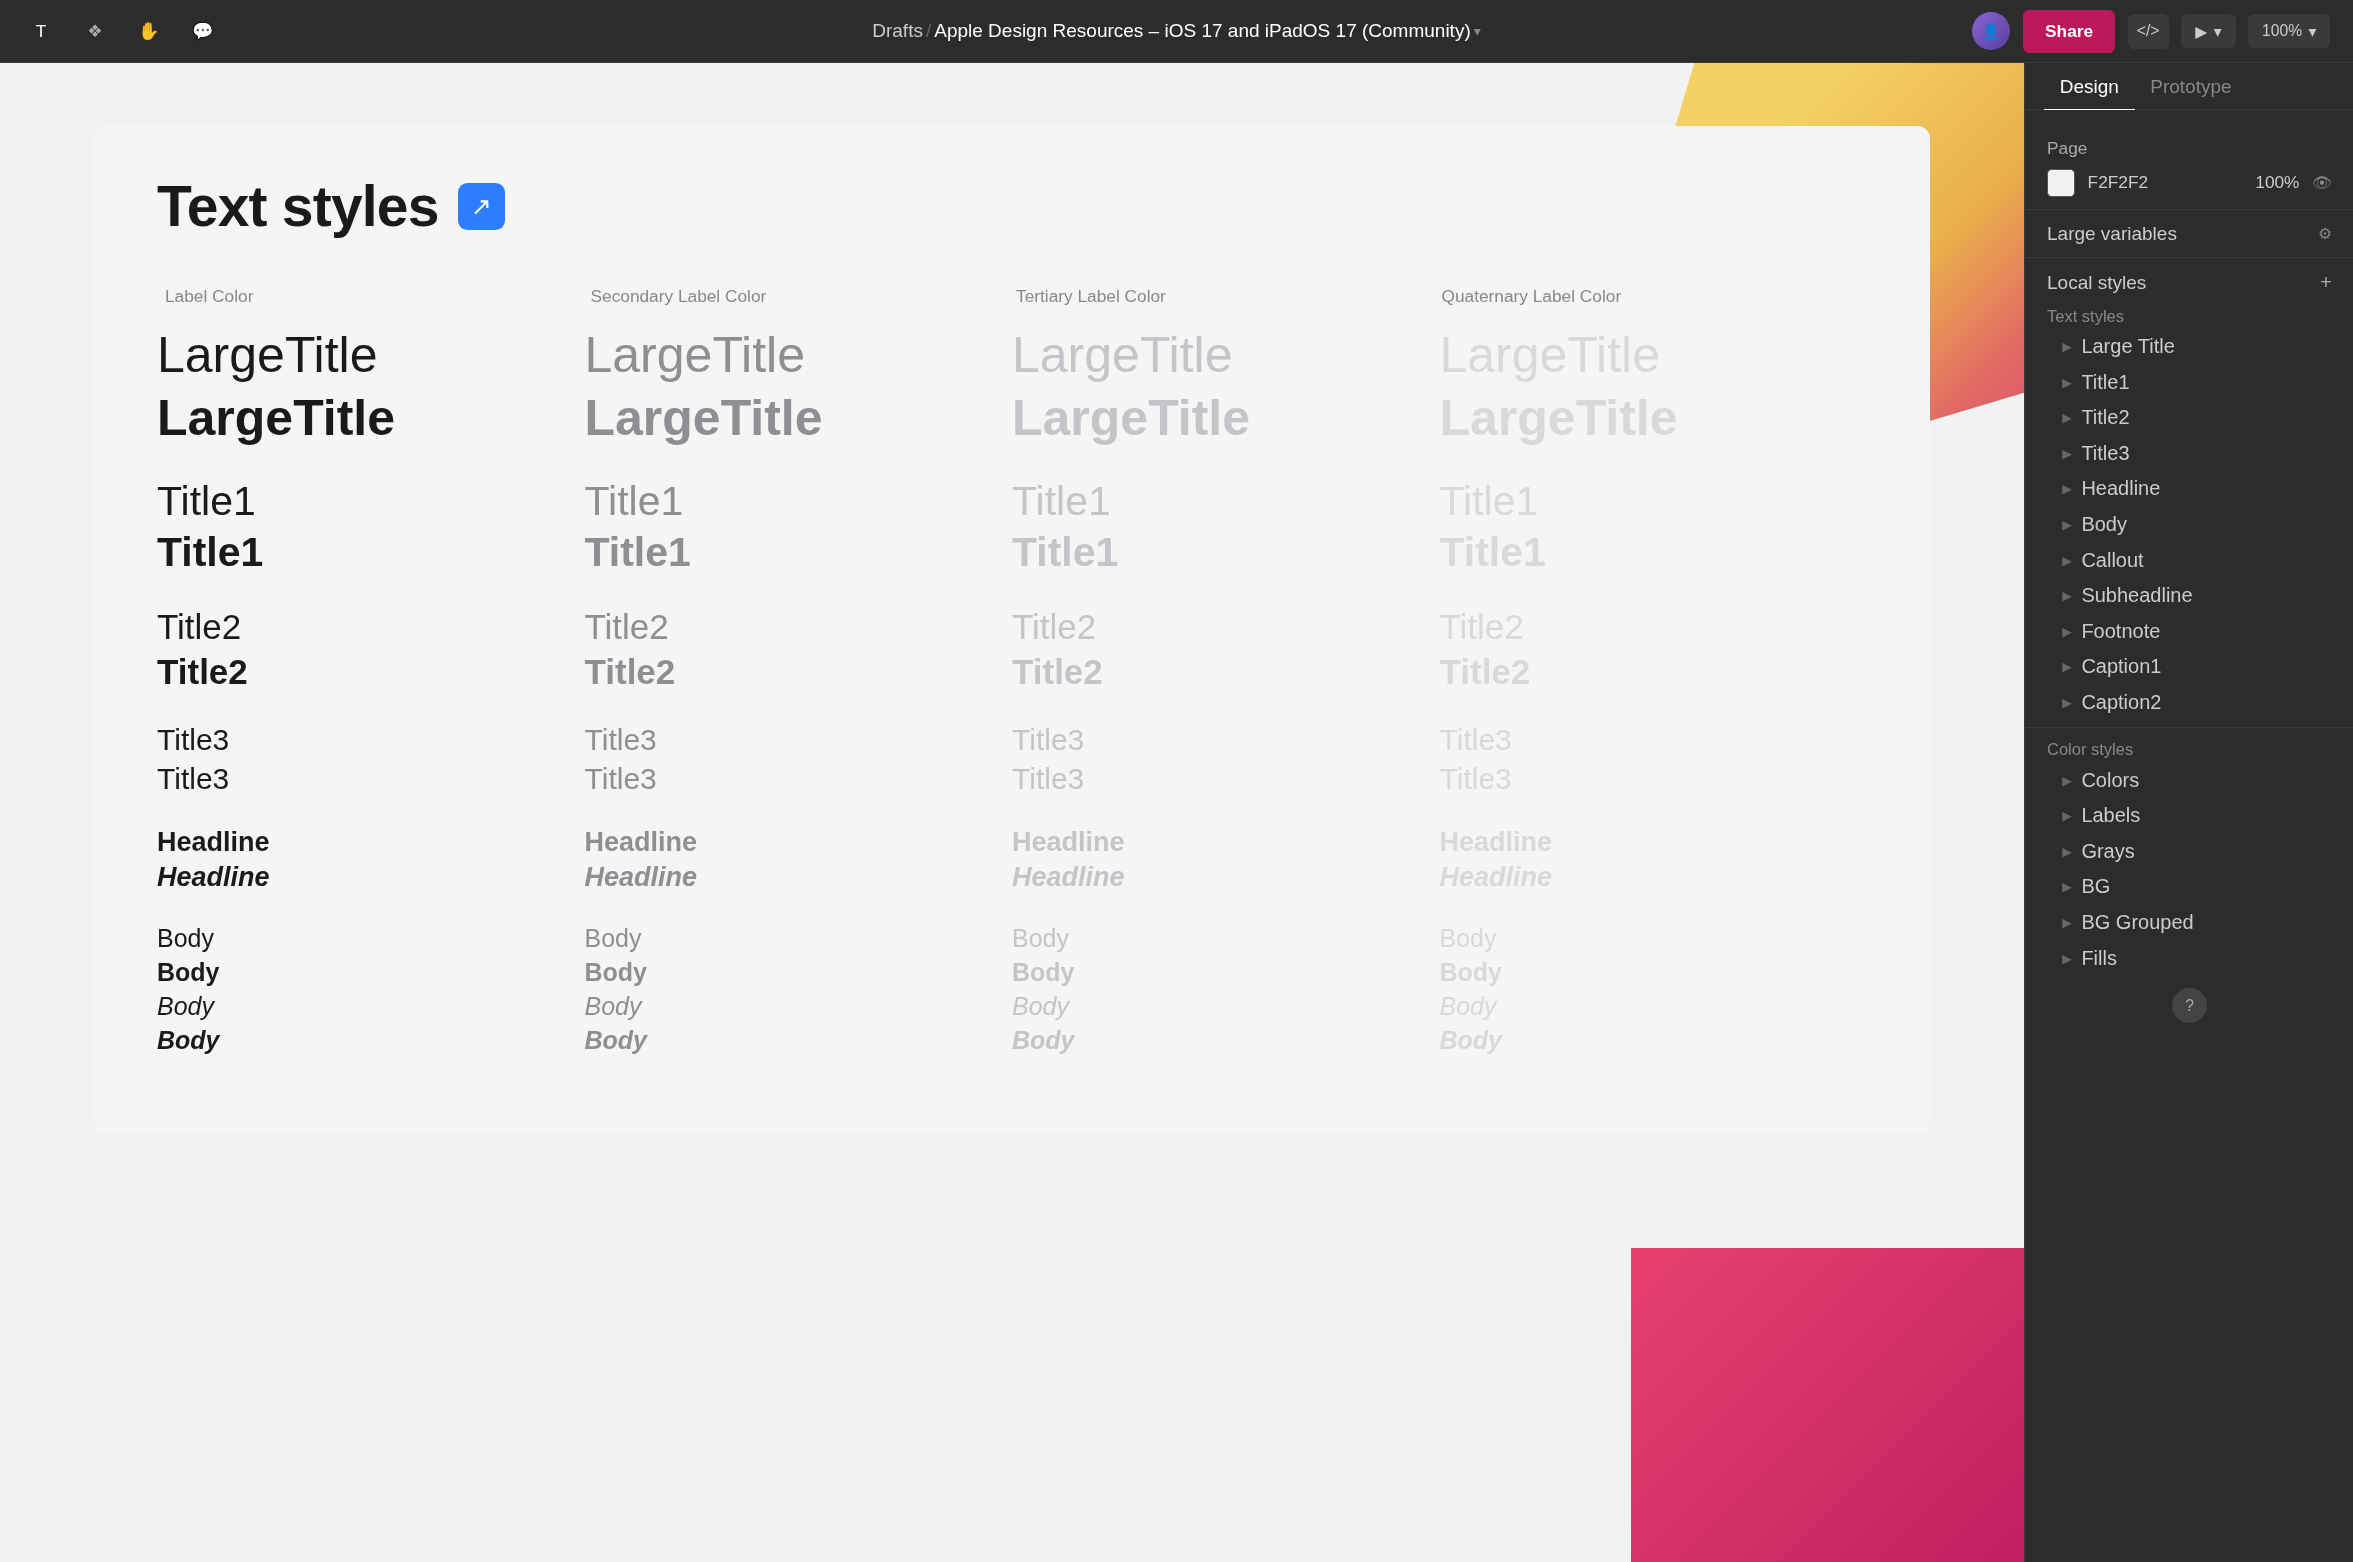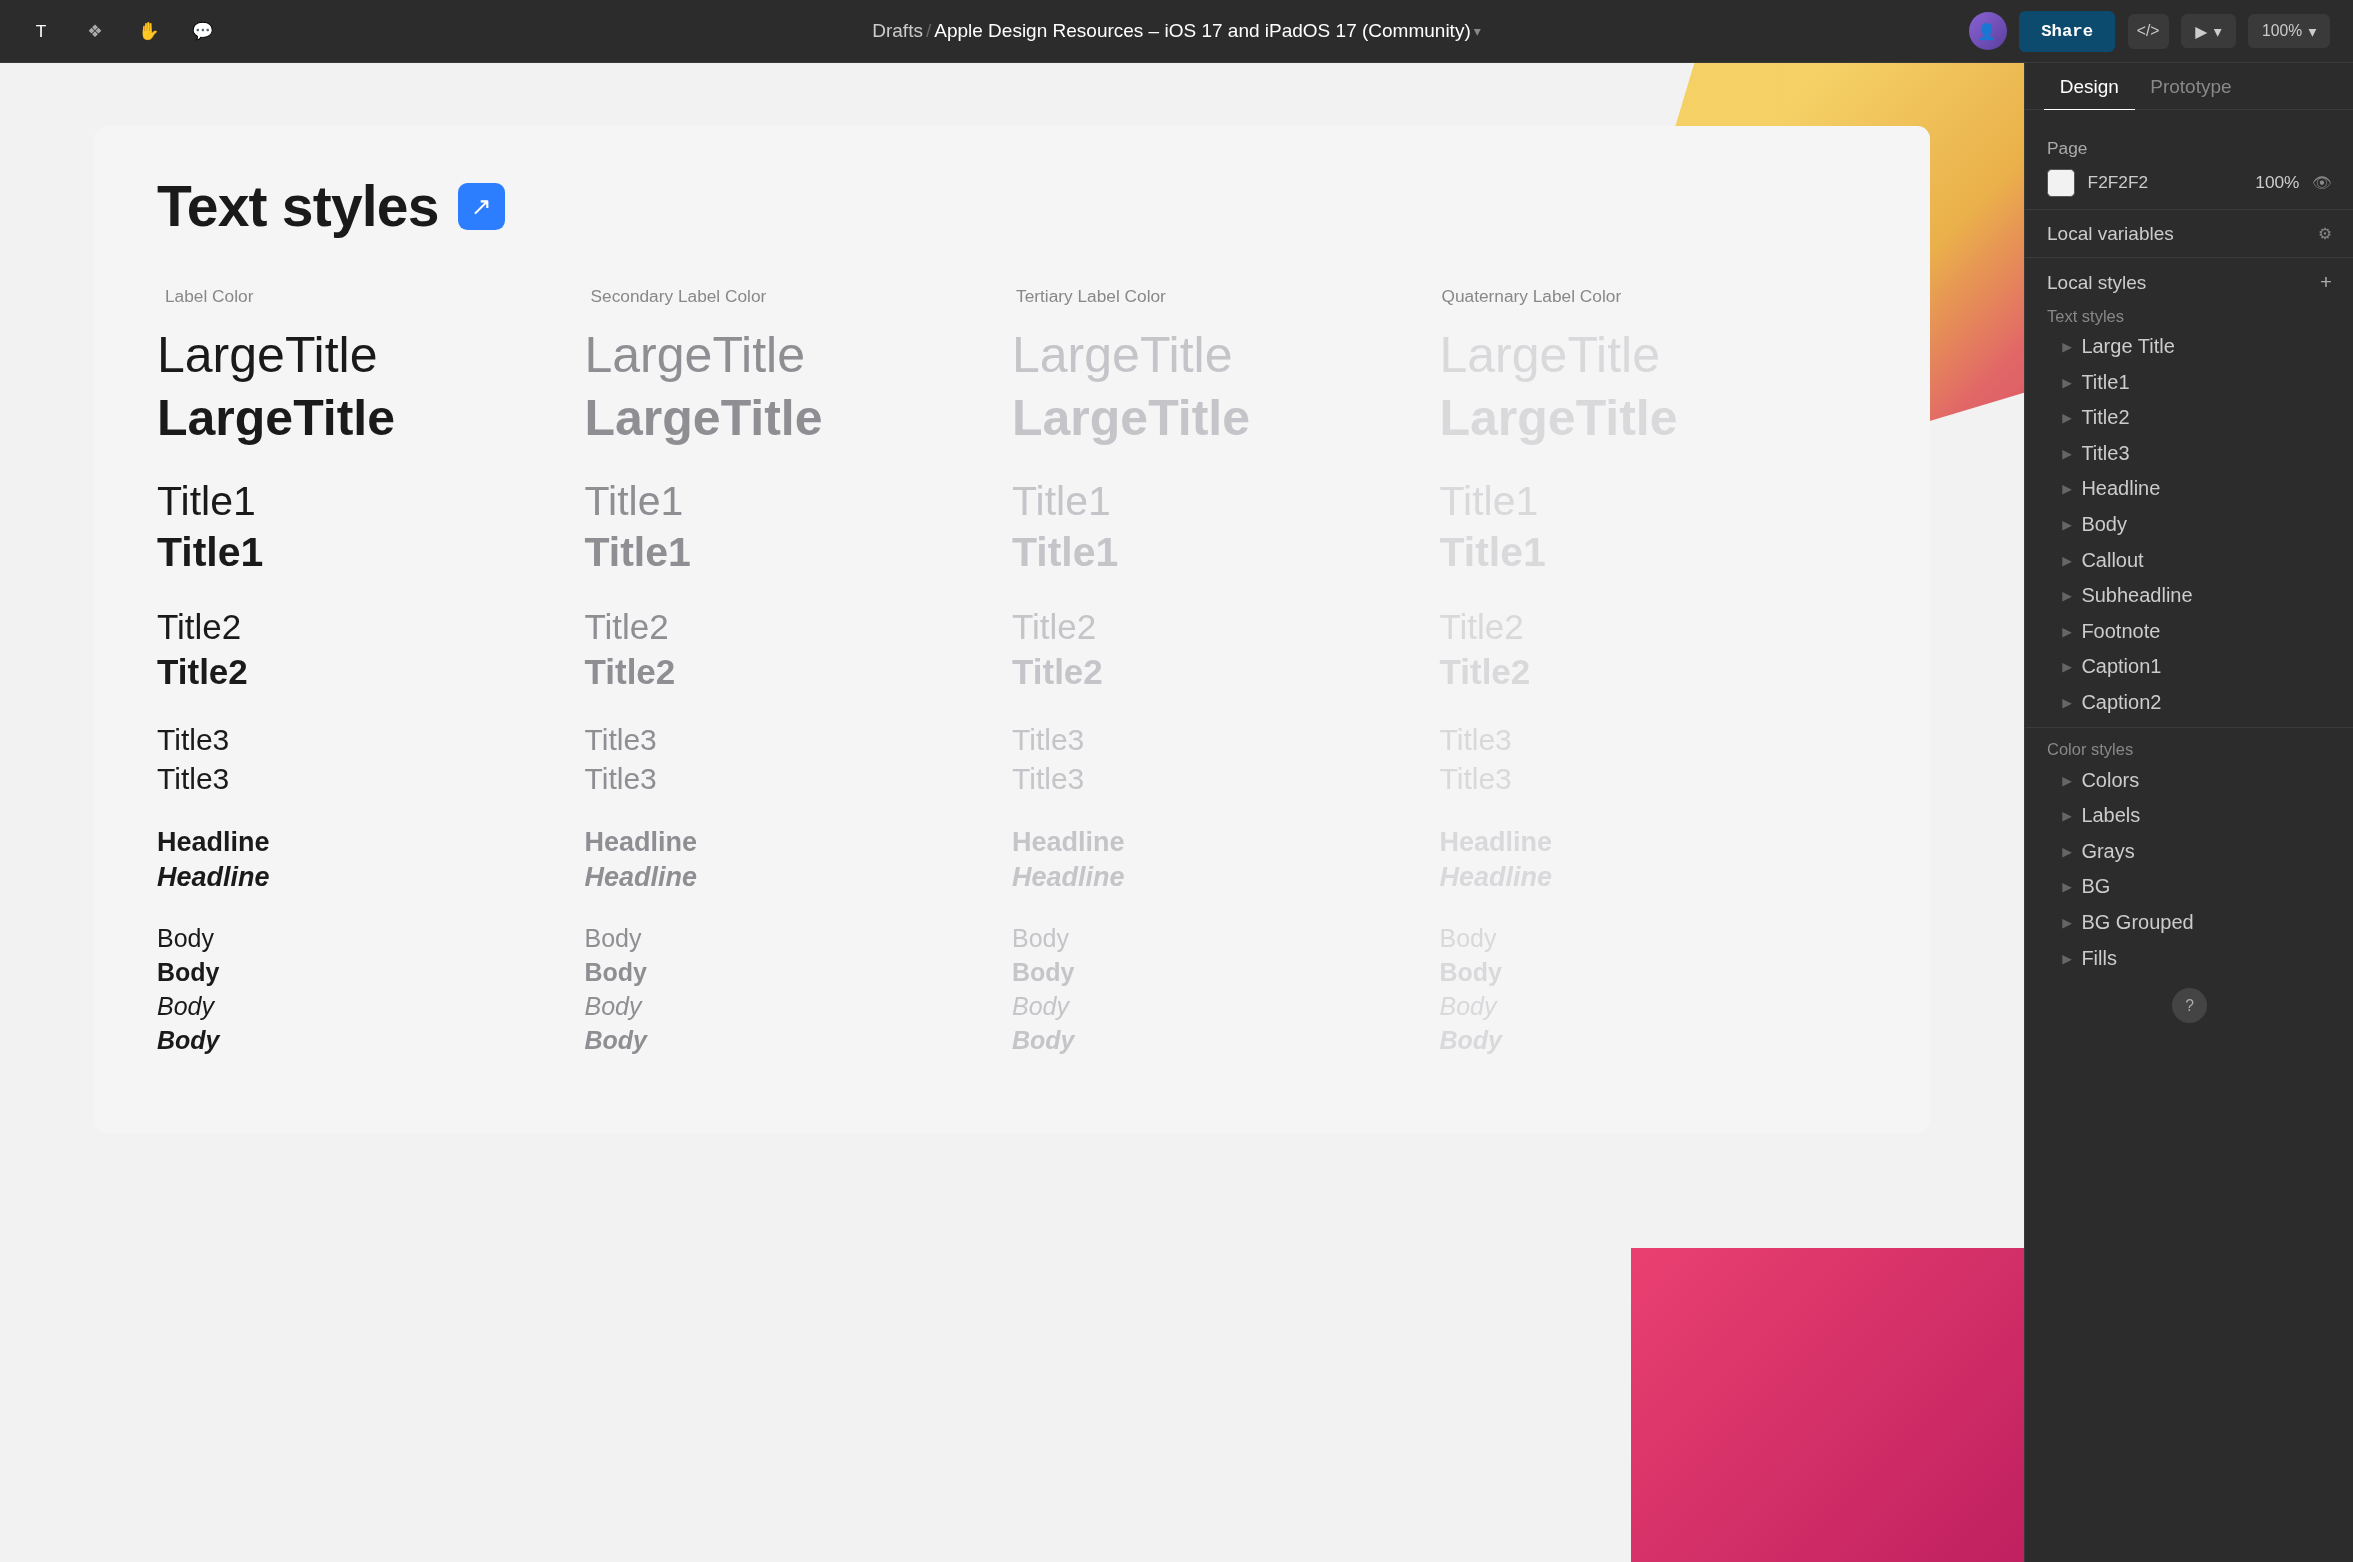--- a/index.html
+++ b/index.html
@@ -52,29 +52,28 @@
     .avatar {
       width: 38px; height: 38px;
       border-radius: 50%;
       background: linear-gradient(135deg, #8a63d2, #5a3fa0);
       display: flex; align-items: center; justify-content: center;
       color: #fff;
       font-size: 15.7px;
       cursor: pointer;
     }
     .share-btn {
-      background: #0c4a6e;
+      background: #be185d;
       color: #fff;
       border: none;
       border-radius: 6.3px;
       padding: 11px 22px;
       font-size: 17.3px;
       font-weight: 600;
       cursor: pointer;
-      font-family: Liberation Mono, monospace;
     }
     .icon-btn {
       width: 41px; height: 35px;
       background: #3a3a3a;
       border: none;
       border-radius: 6.3px;
       color: #ccc;
       font-size: 15.7px;
       cursor: pointer;
       display: flex; align-items: center; justify-content: center;
@@ -553,21 +552,21 @@
         <div class="panel-section-label">Page</div>
         <div class="page-color-row">
           <div class="color-swatch"></div>
           <span class="color-hex">F2F2F2</span>
           <span class="color-opacity">100%</span>
           <span class="eye-icon">👁</span>
         </div>
       </div>
 
       <div class="local-vars-row">
-        <span class="local-vars-label">Local variables</span>
+        <span class="local-vars-label">Large variables</span>
         <span class="vars-icon">⚙</span>
       </div>
 
       <div class="local-styles-row">
         <span class="local-styles-label">Local styles</span>
         <span class="plus-icon">+</span>
       </div>
 
       <div class="styles-subheading">Text styles</div>
 

